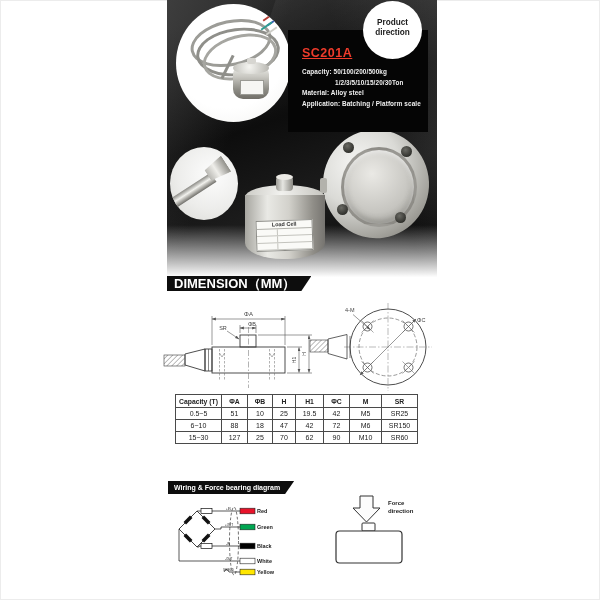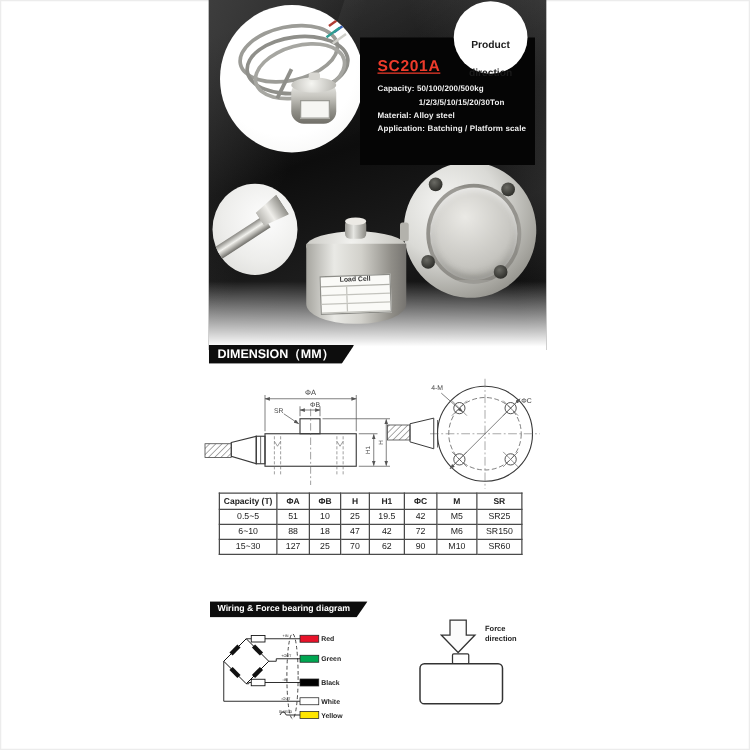--- a/index.html
+++ b/index.html
@@ -42,21 +42,21 @@
   .spec-panel{position:absolute;left:121px;top:30px;width:140px;height:102px;background:#050505;z-index:2;}
   .spec-title{margin:16px 16px 7px 14px;font-size:12.5px;font-weight:bold;letter-spacing:.5px;
       text-decoration:underline;}
   .spec-line{padding-left:14px;font-size:6.4px;font-weight:bold;color:#f0f0f0;line-height:10.5px;
       letter-spacing:.1px;white-space:nowrap;}
   .spec-line.indent{padding-left:47px;}
 
   
   .badge{position:absolute;left:196px;top:1px;width:59px;height:58px;border-radius:50%;background:#fff;
       z-index:3;text-align:center;padding-top:17px;box-sizing:border-box;}
-  .badge div{font-size:8.2px;font-weight:600;color:#1b1b1b;line-height:10px;margin-top:13px;}
+  .badge div{font-size:8.2px;font-weight:600;color:#1b1b1b;line-height:10px;}
 
   
   .photo-closeup{position:absolute;left:3px;top:147px;width:68px;height:73px;border-radius:50%;
       background:radial-gradient(circle at 62% 38%,#fdfdfd,#ededeb 55%,#d9d9d5);overflow:hidden;z-index:2;}
   .rod{position:absolute;left:-8px;top:40px;width:56px;height:11px;transform:rotate(-33deg);
       background:linear-gradient(0deg,#6f6e69,#d9d8d3 45%,#f2f2ee 55%,#8a8984);}
   .rod-head{position:absolute;left:36px;top:13px;width:22px;height:19px;transform:rotate(-33deg);
       background:linear-gradient(90deg,#b8b7b2,#efeeea 45%,#8f8e88);
       clip-path:polygon(0 18%,100% 0,100% 100%,0 82%);}
 
@@ -84,21 +84,21 @@
       border:3px solid rgba(110,108,102,.55);
       background:radial-gradient(circle at 40% 32%,#eae9e5,#c6c5c0 60%,#9c9b95);
       box-shadow:inset 0 2px 5px rgba(255,255,255,.7), inset 0 -3px 6px rgba(60,60,55,.35);}
   .hole{position:absolute;width:11px;height:11px;border-radius:50%;
       background:radial-gradient(circle at 40% 35%,#6a6a64,#2e2e2a 75%);}
   .h1{left:20px;top:14px;} .h2{left:78px;top:18px;} .h3{left:14px;top:76px;} .h4{left:72px;top:84px;}
   .flange-nub{position:absolute;left:-3px;top:50px;width:7px;height:15px;border-radius:2px;background:#b3b2ac;}
 
   
   .flag{position:absolute;color:#fff;font-weight:bold;white-space:nowrap;}
-  .flag-dim{left:167px;top:276px;height:15px;line-height:15px;font-size:10px;padding:0 16px 0 7px;
+  .flag-dim{left:167px;top:276px;height:15px;line-height:15px;font-size:13px;padding:0 16px 0 7px;
       clip-path:polygon(0 0,100% 0,calc(100% - 10px) 100%,0 100%);}
   .flag-wiring{left:168px;top:481px;height:13px;line-height:13px;font-size:7px;padding:0 14px 0 6px;
       clip-path:polygon(0 0,100% 0,calc(100% - 9px) 100%,0 100%);}
 
   
   .drawing{position:absolute;left:160px;top:293px;}
   .wiring-svg{position:absolute;left:168px;top:498px;}
   .force-svg{position:absolute;left:328px;top:492px;}
   svg text{font-family:"Liberation Sans",sans-serif;}
 

